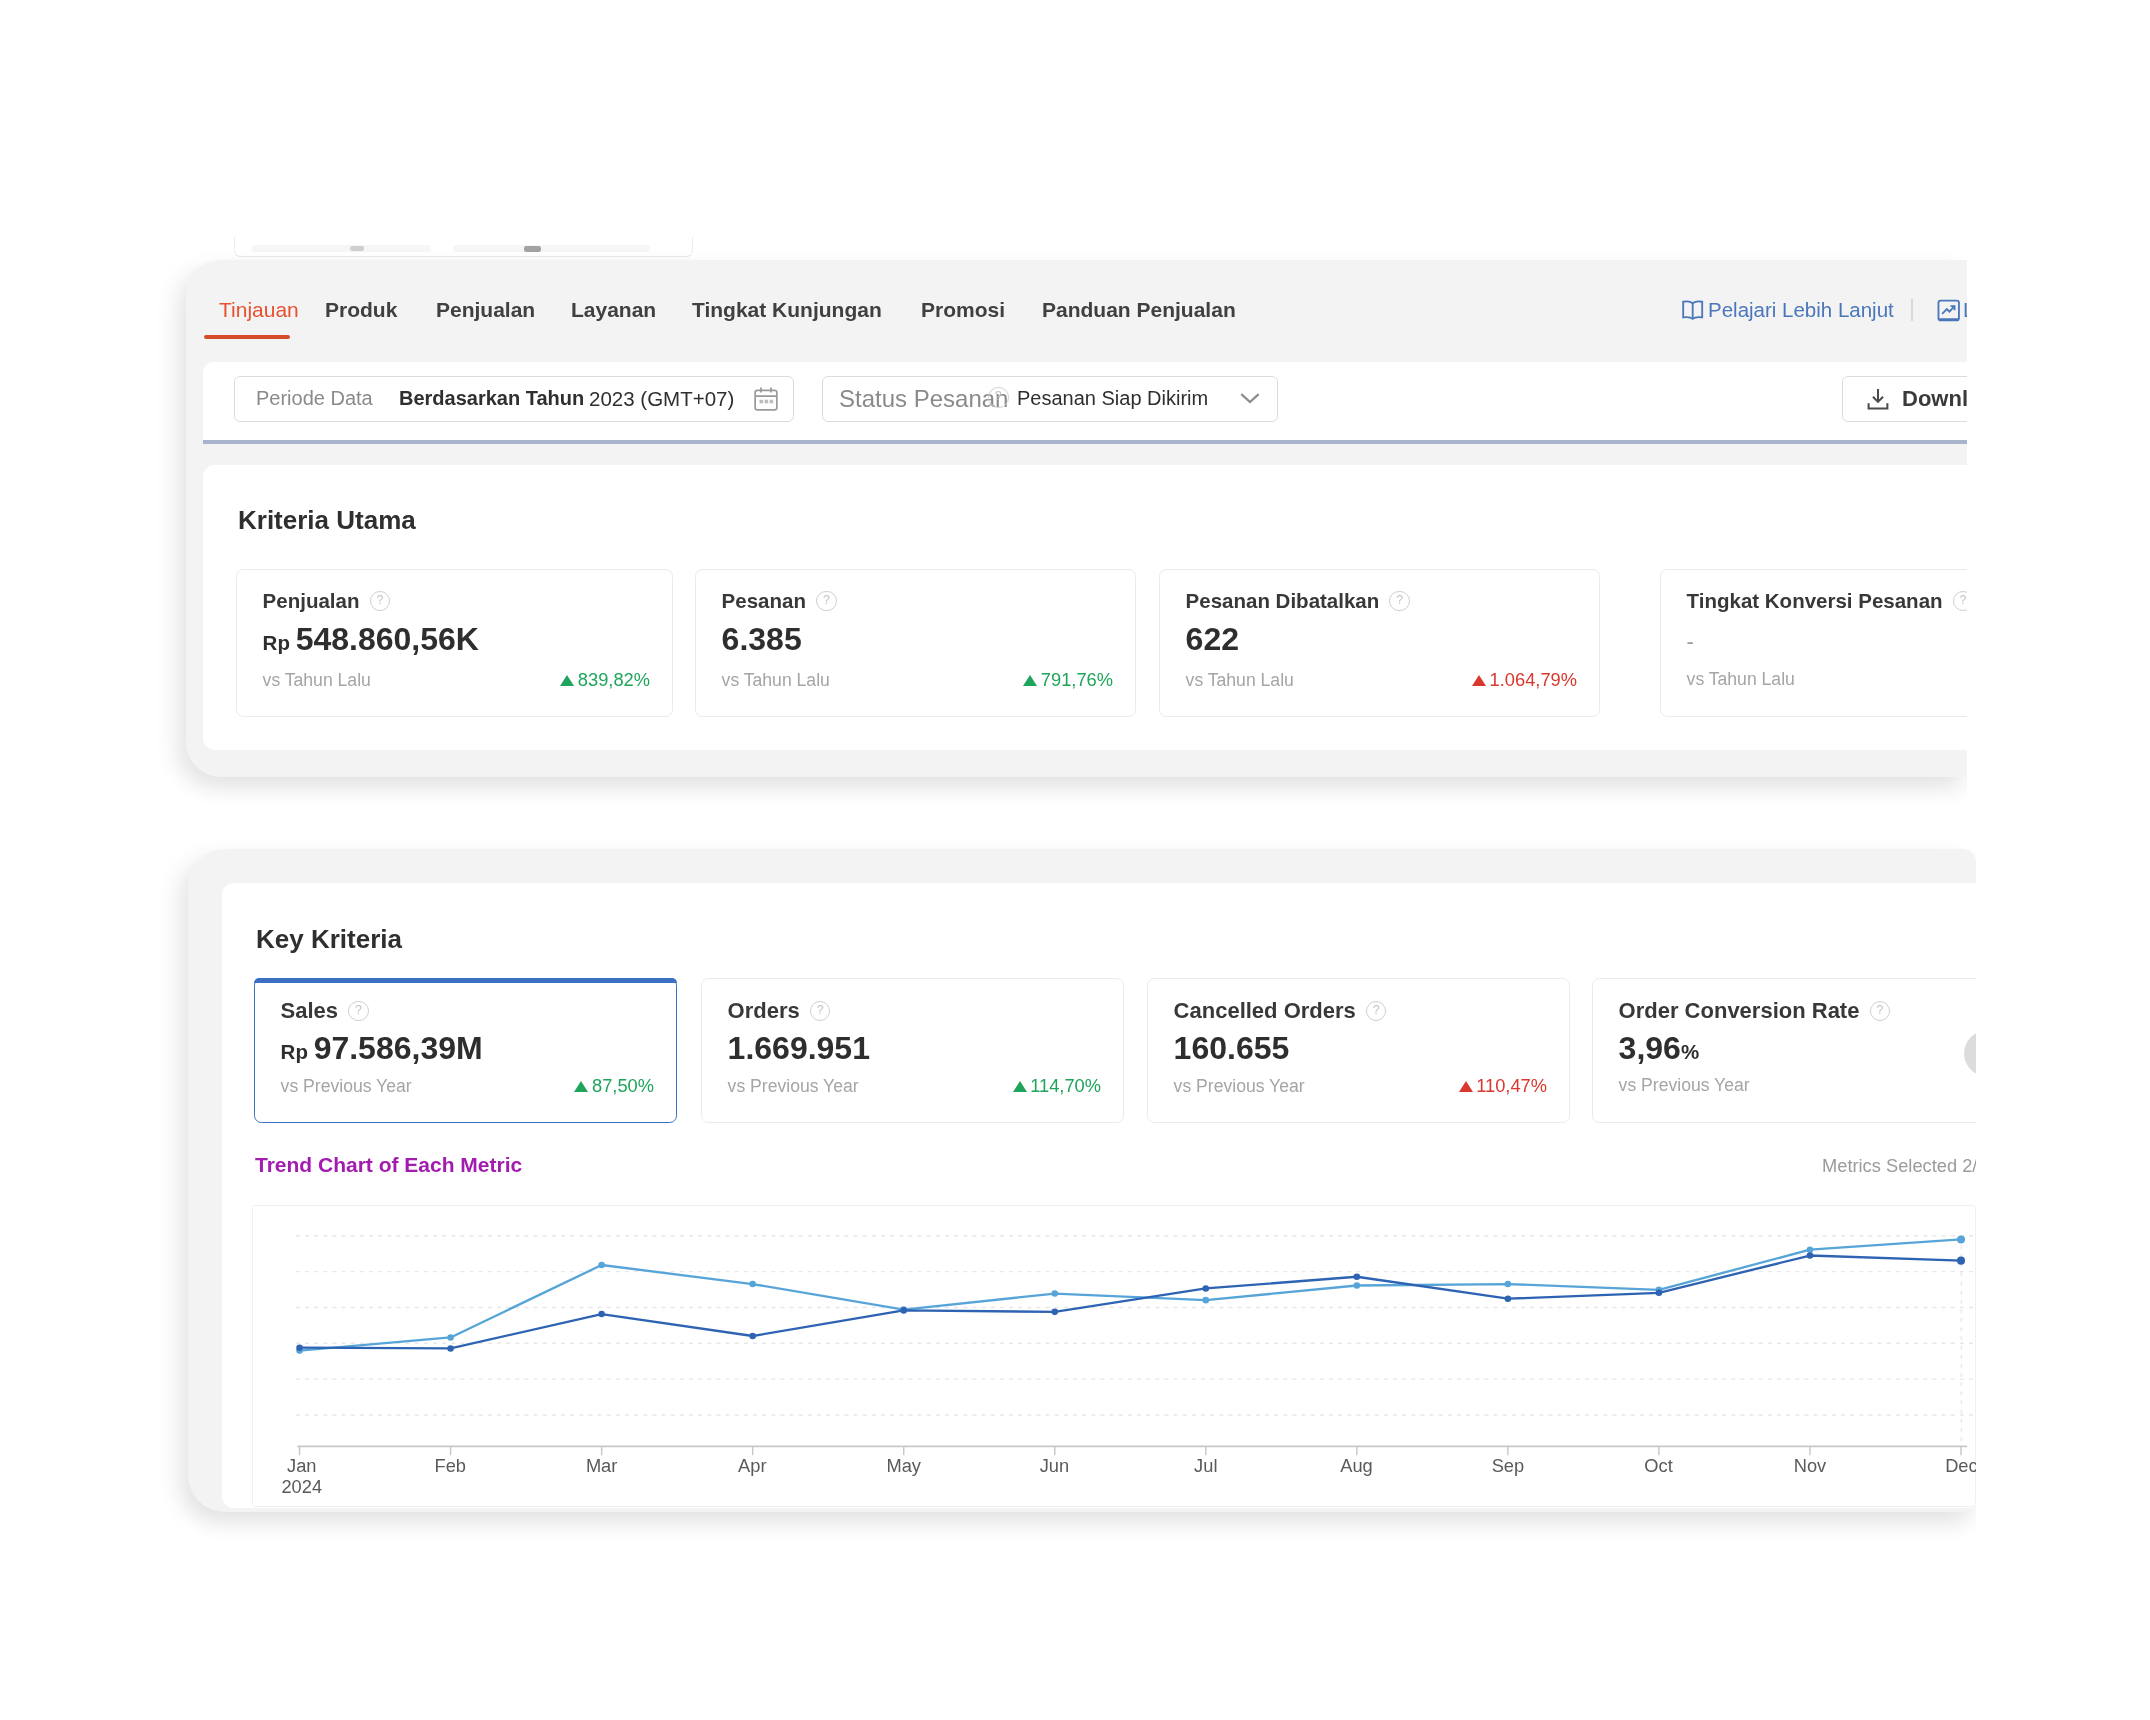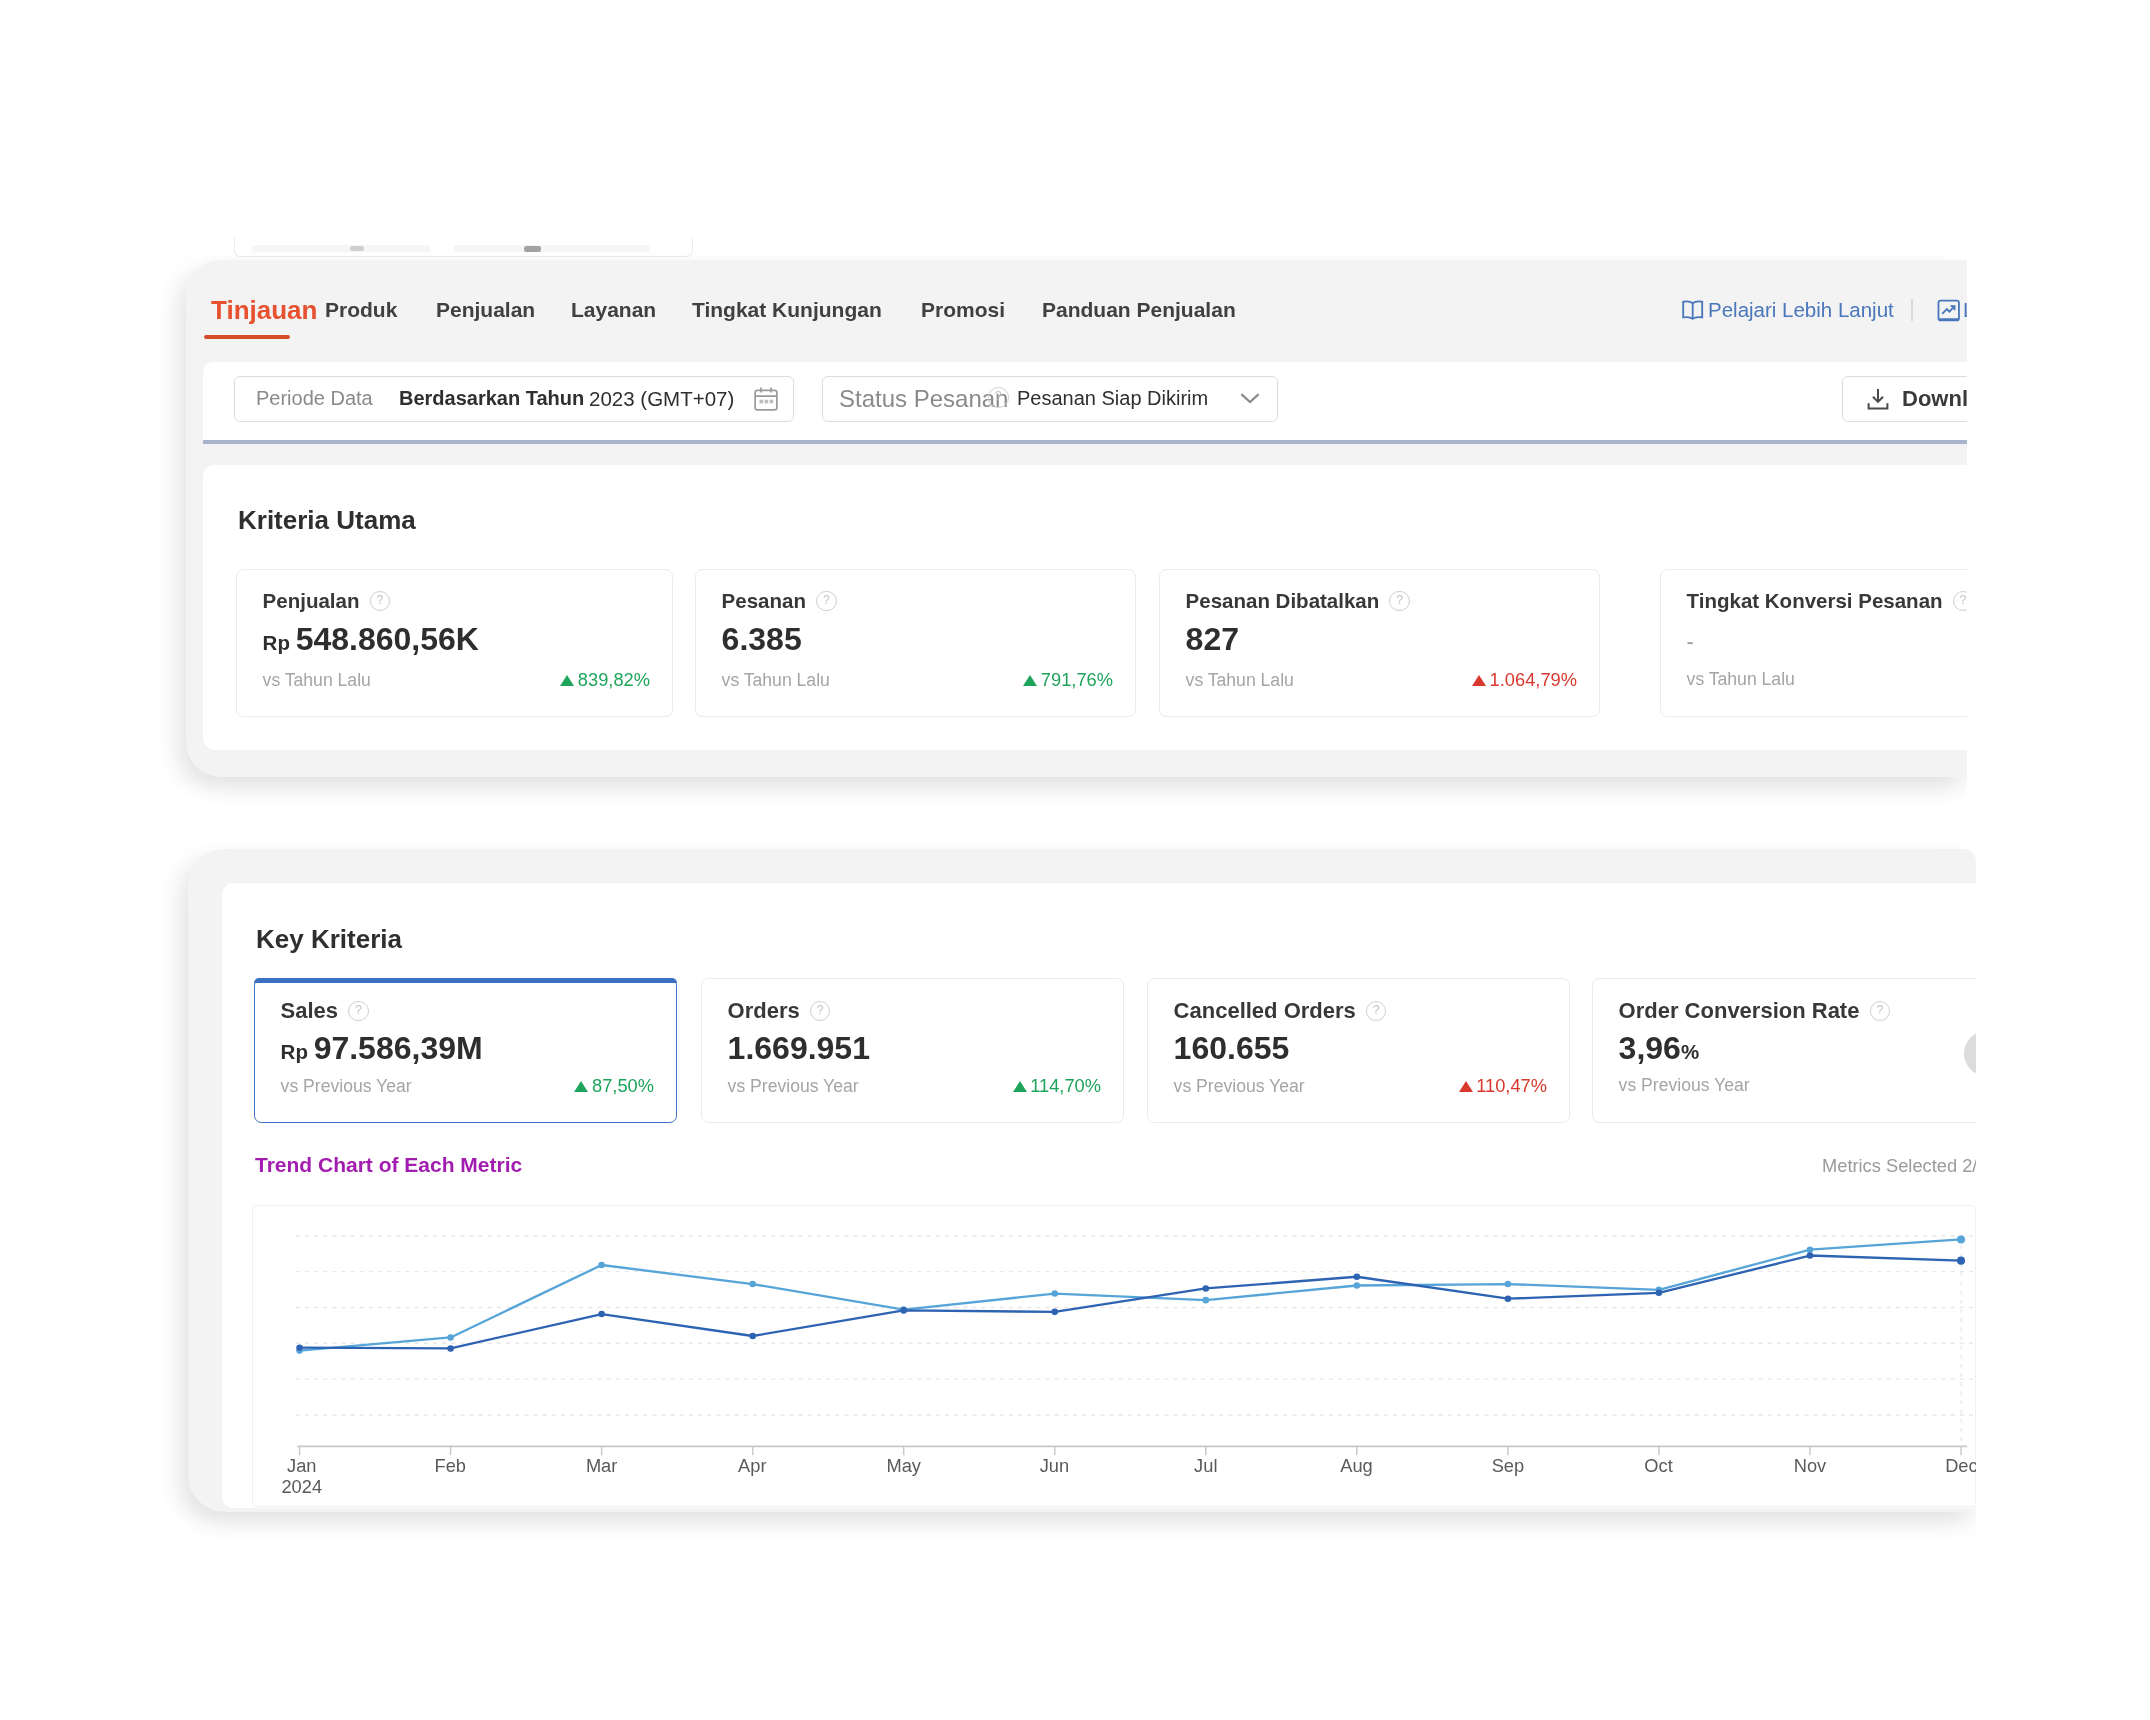--- a/index.html
+++ b/index.html
@@ -28,21 +28,21 @@
        border-radius:0 0 5.9px 5.9px;"></div>
   <div class="abs" style="left:252px; top:245px; width:179px; height:7.3px; background:#f6f6f6; border-radius:3.7px;"></div>
   <div class="abs" style="left:453px; top:245px; width:197px; height:7.3px; background:#f6f6f6; border-radius:3.7px;"></div>
   <div class="abs" style="left:350px; top:246px; width:14px; height:5.1px; background:#cfcfcf; border-radius:2.2px;"></div>
   <div class="abs" style="left:524px; top:246px; width:17px; height:5.9px; background:#a2a2a2; border-radius:2.2px;"></div>
 
   <div id="block1" class="abs" style="left:186px; top:260px; width:1781px; height:517px; background:#f3f3f4;
        border-radius:35px 0 0 35px; overflow:hidden;
        box-shadow:-11.7px 8.8px 22px rgba(0,0,0,0.07), 0 13px 22px rgba(0,0,0,0.05);">
 
-    <div class="abs" style="left:25px;  top:36px; height:28px; line-height:28px; font-size:26px; font-weight:700; color:#e8512f;">Tinjauan</div>
+    <div class="abs" style="left:33px;  top:36px; height:28px; line-height:28px; font-size:21px; font-weight:400; color:#e8512f;">Tinjauan</div>
     <div class="abs" style="left:139px; top:36px; height:28px; line-height:28px; font-size:21px; font-weight:700; color:#404040;">Produk</div>
     <div class="abs" style="left:250px; top:36px; height:28px; line-height:28px; font-size:21px; font-weight:700; color:#404040;">Penjualan</div>
     <div class="abs" style="left:385px; top:36px; height:28px; line-height:28px; font-size:21px; font-weight:700; color:#404040;">Layanan</div>
     <div class="abs" style="left:506px; top:36px; height:28px; line-height:28px; font-size:21px; font-weight:700; color:#404040;">Tingkat Kunjungan</div>
     <div class="abs" style="left:735px;top:36px; height:28px; line-height:28px; font-size:21px; font-weight:700; color:#404040;">Promosi</div>
     <div class="abs" style="left:856px;top:36px; height:28px; line-height:28px; font-size:21px; font-weight:700; color:#404040;">Panduan Penjualan</div>
     <div class="abs" style="left:18.3px; top:75px; width:86px; height:3.7px; background:#d54c2a; border-radius:2.2px;"></div>
 
     <svg class="abs" style="left:1495px; top:39px;" width="23.4" height="23" viewBox="0 0 32 31">
       <path d="M16 5.5 C13 3 8.5 2.5 3 3.5 L3 25 C8.5 24 13 24.5 16 27 C19 24.5 23.5 24 29 25 L29 3.5 C23.5 2.5 19 3 16 5.5 Z" fill="none" stroke="#4a76ba" stroke-width="2.5"></path>
@@ -105,21 +105,21 @@
     <div class="card" style="left:509px; top:309px; width:441px; height:148px;">
       <div class="ctitle">Pesanan <span class="qicon">?</span></div>
       <div class="cvalue">6.385</div>
       <div class="vsrow">
           <span>vs Tahun Lalu</span>
           <span class="delta up"><span class="tri-up"></span>791,76%</span>
         </div>
     </div>
     <div class="card" style="left:973px; top:309px; width:441px; height:148px;">
       <div class="ctitle">Pesanan Dibatalkan <span class="qicon">?</span></div>
-      <div class="cvalue">827</div>
+      <div class="cvalue">622</div>
       <div class="vsrow">
           <span>vs Tahun Lalu</span>
           <span class="delta down"><span class="tri-down"></span>1.064,79%</span>
         </div>
     </div>
     <div class="card" style="left:1435px; top:309px; width:441px; height:148px;margin-left:39px;">
       <div class="ctitle">Tingkat Konversi Pesanan <span class="qicon">?</span></div>
       <div class="abs" style="left:25.6px; top:59px; font-size:22px; color:#9a9a9a;">-</div>
       <div class="vsrow">
           <span>vs Tahun Lalu</span>

